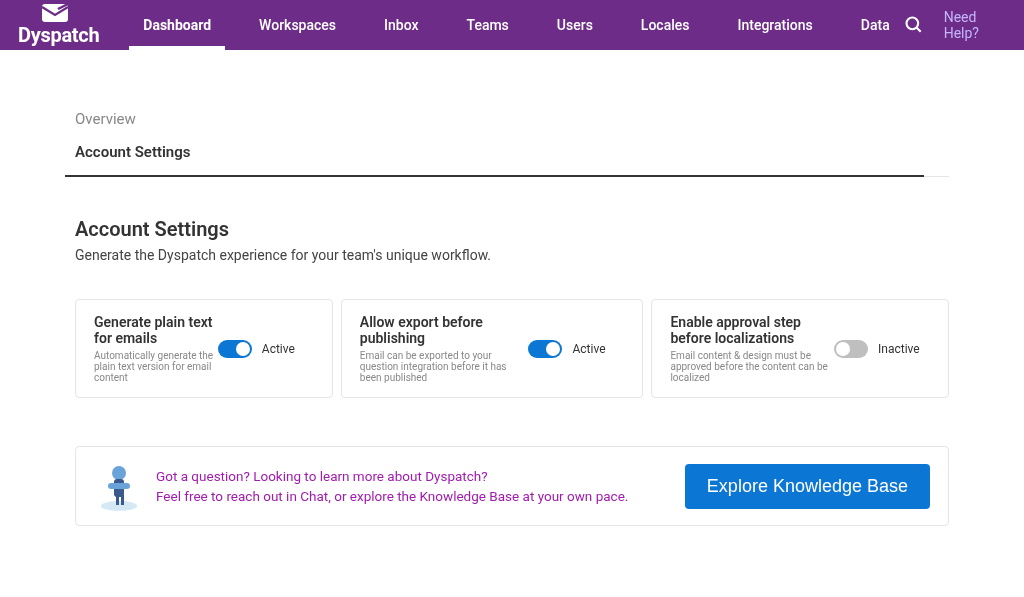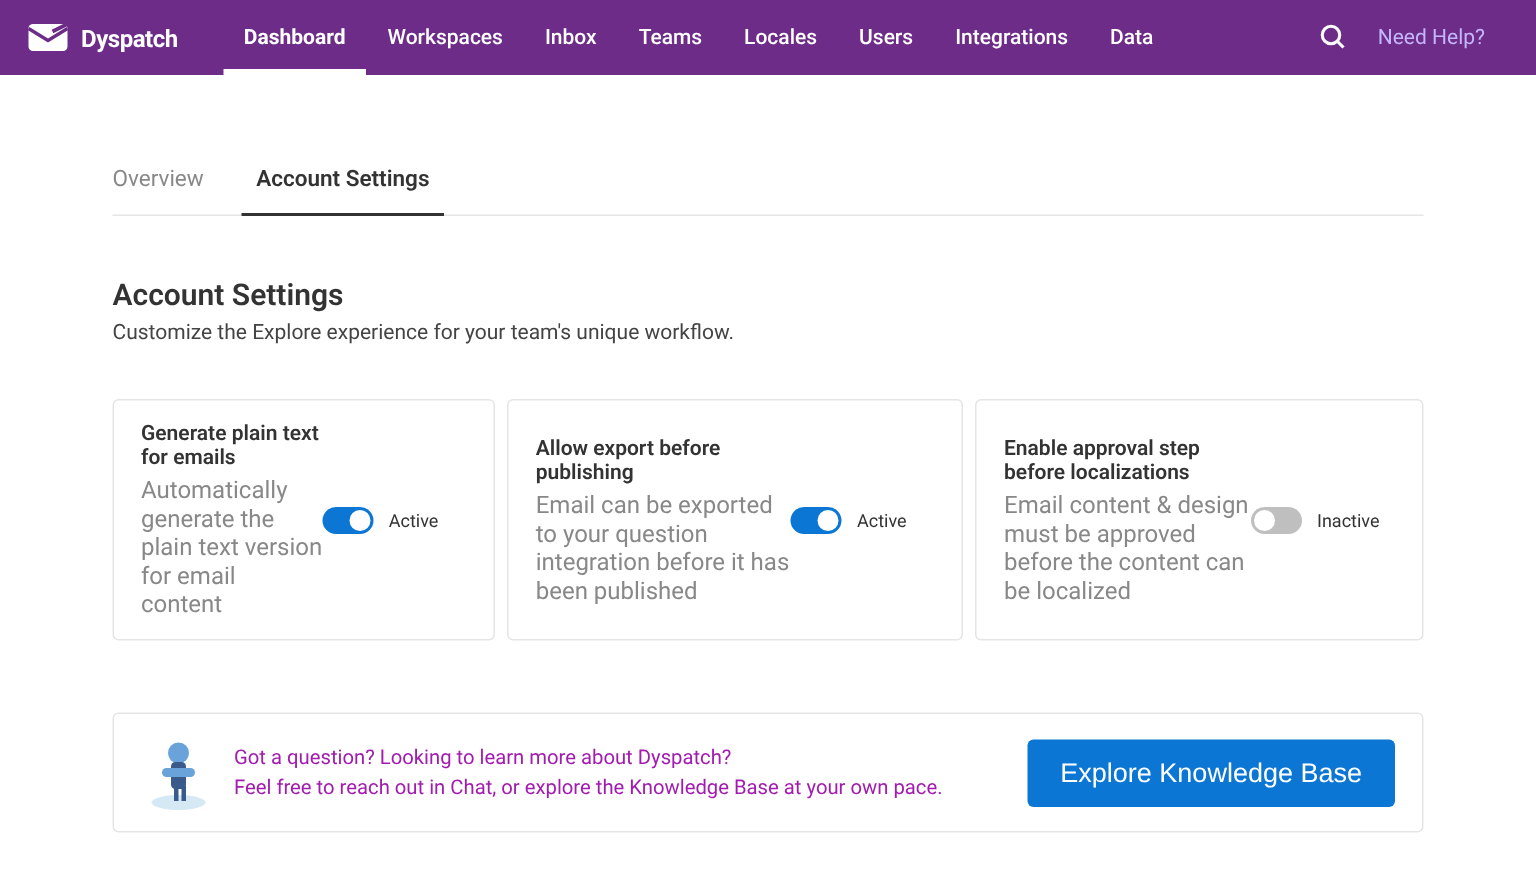--- a/index.html
+++ b/index.html
@@ -18,35 +18,37 @@
       background: #6d2c87;
       height: 50px;
       display: flex;
       align-items: center;
       padding: 0 18px;
       color: #ffffff;
     }
     .logo {
       display: flex;
       align-items: center;
-      font-size: 16px;
+      font-size: 20px;
       font-weight: 700;
       margin-right: 30px;
       letter-spacing: -0.3px;
+      flex-direction: column;
     }
     .logo-icon {
       margin-right: 8px;
       display: flex;
       align-items: center;
     }
     .nav-items {
       display: flex;
       align-items: center;
       height: 50px;
       flex: 1;
+      gap: 20px;
     }
     .nav-item {
       color: #ffffff;
       font-size: 14px;
       font-weight: 500;
       padding: 0 14px;
       height: 50px;
       display: flex;
       align-items: center;
       cursor: pointer;
@@ -81,20 +83,21 @@
       margin-right: 16px;
     }
     .content {
       padding: 0 75px;
       padding-top: 60px;
     }
     .tabs {
       display: flex;
       border-bottom: 1px solid #e5e5e5;
       margin-bottom: 40px;
+      flex-direction: column;
     }
     .tab {
       padding: 0 0 15px 0;
       margin-right: 35px;
       font-size: 15px;
       color: #888888;
       cursor: pointer;
       position: relative;
     }
     .tab.active {
@@ -137,21 +140,21 @@
     .setting-text {
       flex: 1;
     }
     .setting-title {
       font-size: 14px;
       font-weight: 600;
       color: #333333;
       margin-bottom: 4px;
     }
     .setting-desc {
-      font-size: 16px;
+      font-size: 10px;
       color: #888888;
     }
     .setting-control {
       display: flex;
       align-items: center;
       gap: 10px;
     }
     .toggle {
       width: 34px;
       height: 18px;
@@ -239,24 +242,24 @@
     <div class="nav-item">
         <span>Workspaces</span>
       </div>
     <div class="nav-item">
         <span>Inbox</span>
       </div>
     <div class="nav-item">
         <span>Teams</span>
       </div>
     <div class="nav-item">
+        <span>Users</span>
+      </div>
+    <div class="nav-item">
         <span>Locales</span>
-      </div>
-    <div class="nav-item">
-        <span>Users</span>
       </div>
     <div class="nav-item">
         <span>Integrations</span>
       </div>
     <div class="nav-item">
         <span>Data</span>
       </div>
   </div>
   <div class="nav-right">
     <span class="search-icon">
@@ -269,21 +272,21 @@
   </div>
 </div>
 
 <div class="content">
   <div class="tabs">
     <div class="tab"><span>Overview</span></div>
     <div class="tab active"><span>Account Settings</span></div>
   </div>
 
   <h1 class="page-title">Account Settings</h1>
-  <p class="page-subtitle">Customize the Explore experience for your team's unique workflow.</p>
+  <p class="page-subtitle">Generate the Dyspatch experience for your team's unique workflow.</p>
 
   <div class="settings-list">
     <div class="setting-row">
       <div class="setting-text">
         <div class="setting-title">Generate plain text for emails</div>
         <div class="setting-desc">Automatically generate the plain text version for email content</div>
       </div>
       <div class="setting-control">
         <div class="toggle on">
             <div class="toggle-knob"></div>

